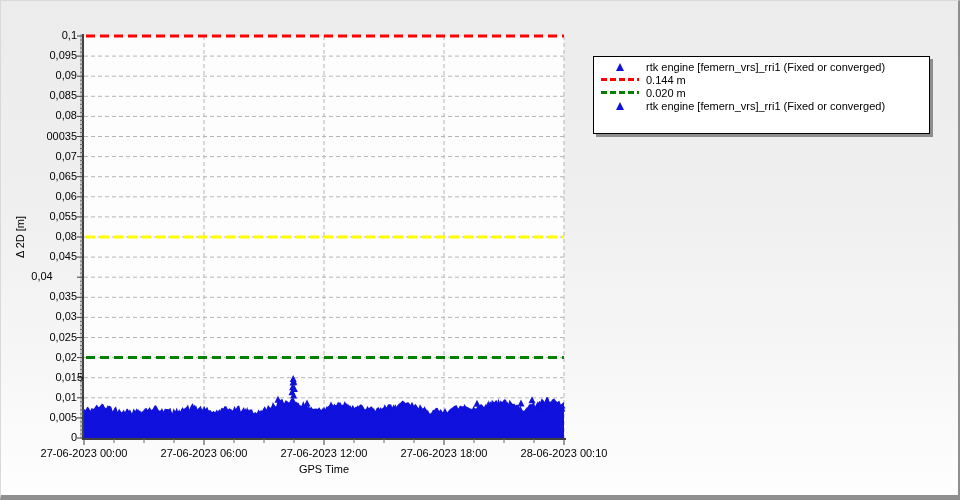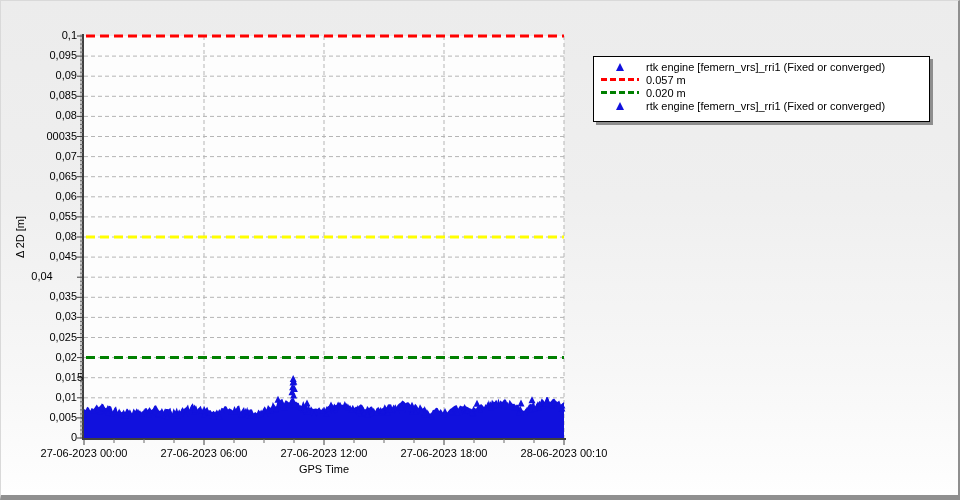--- a/index.html
+++ b/index.html
@@ -35,21 +35,21 @@
   }
   #y-axis-title{
     width:200px;height:14px;
     transform:rotate(-90deg);
   }
   .legend{
     position:absolute;
     background:#ffffff;
     border:1px solid #000000;
     box-shadow:3px 3px 0 #8e8e8e;
-    padding:3px 0 9px 0;
+    padding:3px 0 21px 0;
     z-index:5;
   }
   .legend-row{
     display:flex;
     align-items:center;
     height:13px;
     font-size:11px;
     white-space:nowrap;
     padding-right:10px;
   }
@@ -575,21 +575,21 @@
       <div class="legend-row">
         <span class="legend-marker-cell">
           <span class="tri-marker" style="border-bottom: 8px solid rgb(17, 17, 221);"></span>
         </span>
         <span class="legend-label">rtk engine [femern_vrs]_rri1 (Fixed or converged)</span>
       </div>
       <div class="legend-row">
         <span class="legend-marker-cell">
           <span class="dash-marker" style="background: repeating-linear-gradient(90deg, rgb(255, 0, 0) 0px, rgb(255, 0, 0) 6px, transparent 6px, transparent 9px);"></span>
         </span>
-        <span class="legend-label">0.057 m</span>
+        <span class="legend-label">0.144 m</span>
       </div>
       <div class="legend-row">
         <span class="legend-marker-cell">
           <span class="dash-marker" style="background: repeating-linear-gradient(90deg, rgb(0, 128, 0) 0px, rgb(0, 128, 0) 6px, transparent 6px, transparent 9px);"></span>
         </span>
         <span class="legend-label">0.020 m</span>
       </div>
       <div class="legend-row">
         <span class="legend-marker-cell">
           <span class="tri-marker" style="border-bottom: 8px solid rgb(17, 17, 221);"></span>

